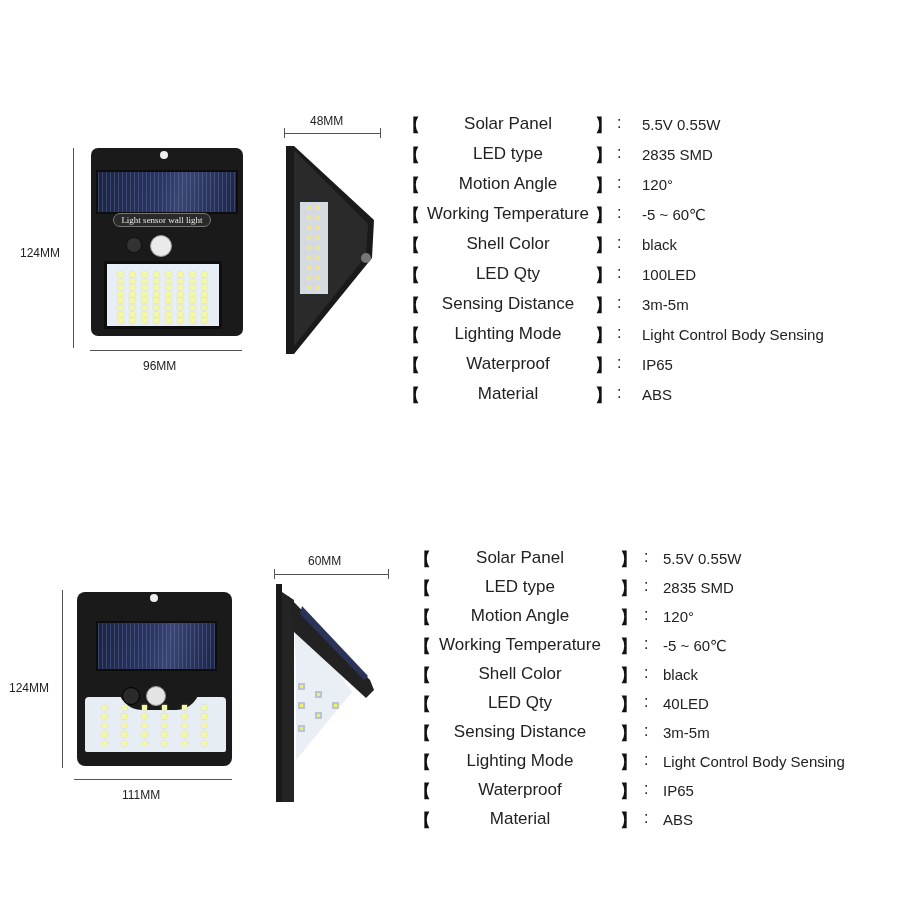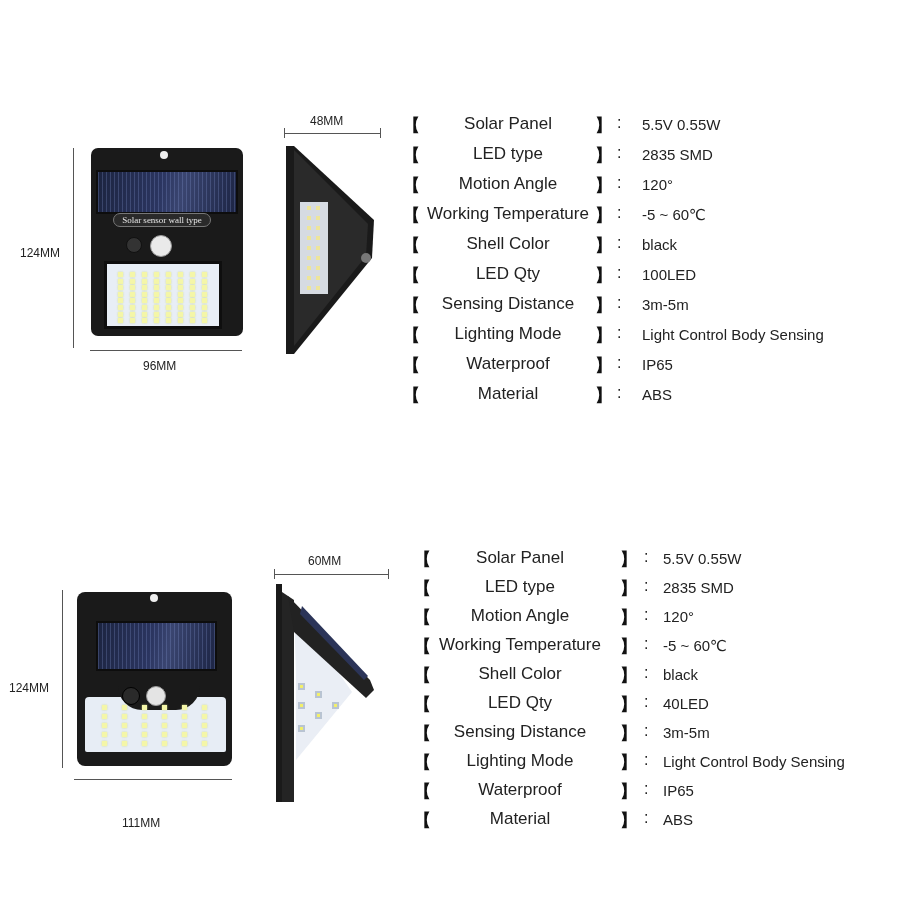--- a/index.html
+++ b/index.html
@@ -38,21 +38,21 @@
 
   <div class="hline" style="left:90px; top:350px; width:152px;"></div>
   <div class="dim-label" style="left:143px; top:359px;">96MM</div>
 
   <div>
     <div class="device" style="left:91px; top:148px; width:152px; height:188px; border-radius:7px;"></div>
     <div class="abs" style="left:160px; top:151px; width:8px; height:8px; border-radius:50%; background:#eee;"></div>
     <div class="panel" style="left:96px; top:170px; width:138px; height:40px;">
         <div class="panel-lines"></div>
       </div>
-    <div class="badge" style="left:113px; top:213px; width:96px; height:12px;">Solar sensor wall type</div>
+    <div class="badge" style="left:113px; top:213px; width:96px; height:12px;">Light sensor wall light</div>
     <div class="btn-round" style="left:126px; top:237px; width:14px; height:14px; background:#333; border:1px solid #111;"></div>
     <div class="btn-round" style="left:150px; top:235px; width:20px; height:20px; background:#eaeaea; border:1px solid #999;"></div>
     <div class="led-area" style="left:104px; top:261px; width:112px; height:62px;"></div>
     <div id="leds1">
         <div class="led" style="left: 118px; top: 272px;"></div>
         <div class="led" style="left: 130px; top: 272px;"></div>
         <div class="led" style="left: 142px; top: 272px;"></div>
         <div class="led" style="left: 154px; top: 272px;"></div>
         <div class="led" style="left: 166px; top: 272px;"></div>
         <div class="led" style="left: 178px; top: 272px;"></div>
@@ -223,21 +223,21 @@
       </div>
     </div>
 </div>
 
 <div>
 
   <div class="vline" style="left:62px; top:590px; height:178px;"></div>
   <div class="dim-label" style="left:9px; top:681px;">124MM</div>
 
   <div class="hline" style="left:74px; top:779px; width:158px;"></div>
-  <div class="dim-label" style="left:122px; top:788px;margin-top:28px;">111MM</div>
+  <div class="dim-label" style="left:122px; top:788px;">111MM</div>
 
   <div>
     <div class="device" style="left:77px; top:592px; width:155px; height:174px; border-radius:8px;"></div>
     <div class="abs" style="left:150px; top:594px; width:8px; height:8px; border-radius:50%; background:#eee;"></div>
     <div class="panel" style="left:96px; top:621px; width:117px; height:46px;">
         <div class="panel-lines"></div>
       </div>
     <div class="abs" style="left:85px; top:697px; width:141px; height:55px; background:#e7edf5; border-radius:4px 4px 2px 2px;"></div>
     <div class="abs" style="left:118px; top:686px; width:82px; height:24px; background:#1a1a1a; border-radius:0 0 40px 40px;"></div>
     <div class="btn-round" style="left:122px; top:687px; width:16px; height:16px; background:#2a2a2a; border:1px solid #000;"></div>

